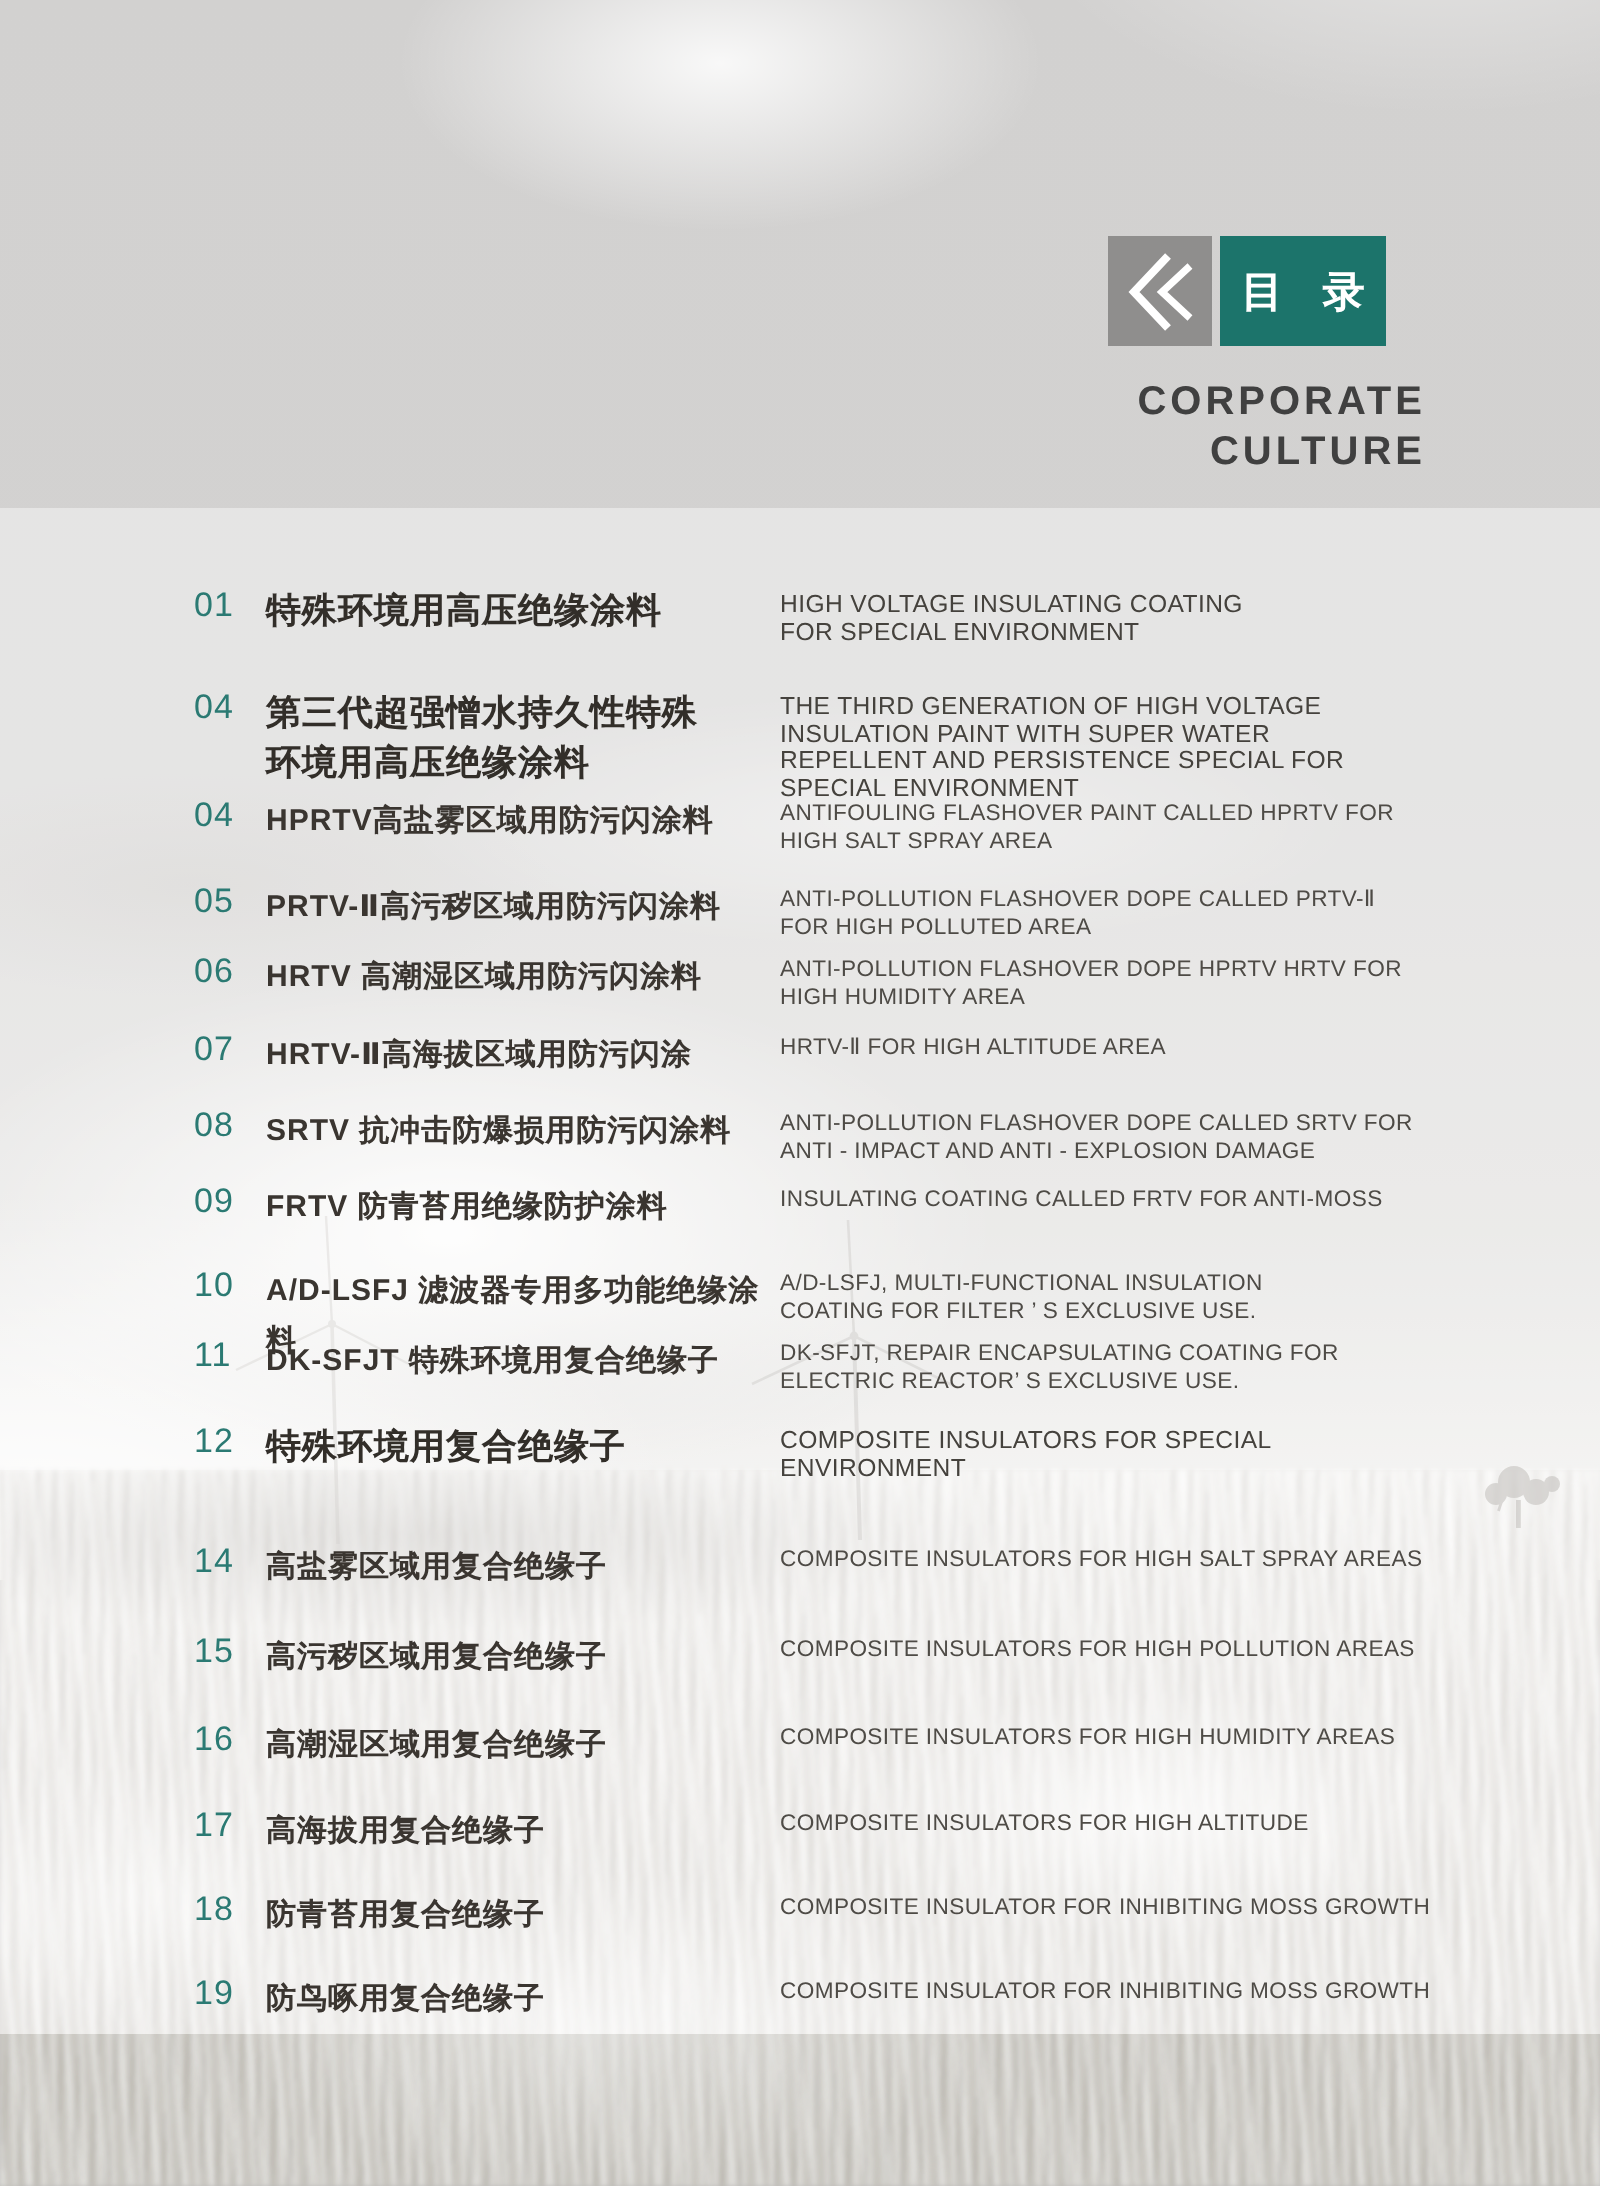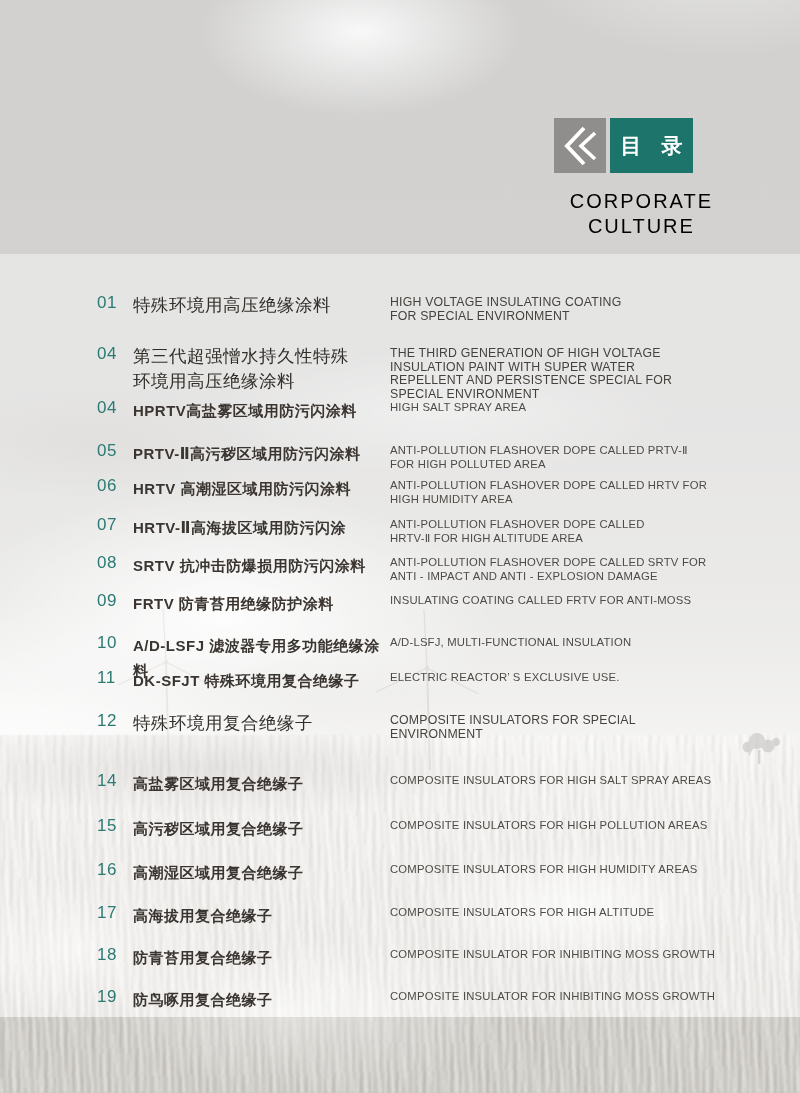--- a/index.html
+++ b/index.html
@@ -52,41 +52,41 @@
   }
   .title-box{
     position:absolute; left:610px; top:118px; width:83px; height:55px;
     display:flex; align-items:center; justify-content:center;
   }
   .title-box span{
     color:#ffffff; font-size:21px; font-weight:700;
     letter-spacing:7px; margin-right:-7px; white-space:nowrap;
   }
   .subtitle{
-    position:absolute; right:87px; top:189px; text-align:center;
-    color:#000000; font-size:20px; line-height:25px; letter-spacing:2px;
-    font-weight:400;
+    position:absolute; right:87px; top:189px; text-align:right;
+    color:#404040; font-size:20px; line-height:25px; letter-spacing:2px;
+    font-weight:700;
   }
   
   .toc{ position:absolute; left:0; top:0; width:732px; height:1093px; }
   .toc-row{ position:absolute; left:0; width:800px; }
   .toc-row .num{
     position:absolute; left:97px; top:0; width:30px;
     color:#2b7a73; font-size:17px; line-height:17px; letter-spacing:.5px;
   }
   .toc-row .cn{
     position:absolute; left:133px; top:-1px; width:252px;
     color:#3a3530; font-size:15px; line-height:25px; letter-spacing:.5px;
     font-weight:700;
   }
   .toc-row .en{
     position:absolute; left:390px; top:2px; width:332px;
     color:#4e4b46; font-size:11.3px; line-height:13.5px; letter-spacing:.2px;
   }
-  .toc-row.em .cn{ font-weight:400; color:#322e29; font-size:17.5px; }
+  .toc-row.em .cn{ font-weight:700; color:#322e29; font-size:17.5px; }
   .toc-row.em .en{ font-size:12.3px; line-height:13.5px; color:#45423d; }
   .toc-row.just .en{ text-align:justify; }
   .pos-1{top:294px}  .pos-2{top:345px}  .pos-3{top:399px}  .pos-4{top:442px}
   .pos-5{top:477px}  .pos-6{top:516px}  .pos-7{top:554px}  .pos-8{top:592px}
   .pos-9{top:634px}  .pos-10{top:669px} .pos-11{top:712px} .pos-12{top:772px}
   .pos-13{top:817px} .pos-14{top:861px} .pos-15{top:904px} .pos-16{top:946px}
   .pos-17{top:988px}
 </style>
 </head>
 <body>
@@ -172,50 +172,50 @@
           <div>REPELLENT AND PERSISTENCE SPECIAL FOR</div>
           <div>SPECIAL ENVIRONMENT</div>
         </div>
     </div>
       <div class="toc-row pos-3">
       <span class="num">04</span>
       <div class="cn">
           <div>HPRTV高盐雾区域用防污闪涂料</div>
         </div>
       <div class="en">
+          <div>ANTIFOULING FLASHOVER PAINT CALLED HPRTV FOR</div>
           <div>HIGH SALT SPRAY AREA</div>
         </div>
     </div>
       <div class="toc-row pos-4">
       <span class="num">05</span>
       <div class="cn">
           <div>PRTV-Ⅱ高污秽区域用防污闪涂料</div>
         </div>
       <div class="en">
           <div>ANTI-POLLUTION FLASHOVER DOPE CALLED PRTV-Ⅱ</div>
           <div>FOR HIGH POLLUTED AREA</div>
         </div>
     </div>
       <div class="toc-row pos-5">
       <span class="num">06</span>
       <div class="cn">
           <div>HRTV 高潮湿区域用防污闪涂料</div>
         </div>
       <div class="en">
-          <div>ANTI-POLLUTION FLASHOVER DOPE CALLED HRTV FOR</div>
+          <div>ANTI-POLLUTION FLASHOVER DOPE HPRTV HRTV FOR</div>
           <div>HIGH HUMIDITY AREA</div>
         </div>
     </div>
       <div class="toc-row pos-6">
       <span class="num">07</span>
       <div class="cn">
           <div>HRTV-Ⅱ高海拔区域用防污闪涂</div>
         </div>
       <div class="en">
-          <div>ANTI-POLLUTION FLASHOVER DOPE CALLED</div>
           <div>HRTV-Ⅱ FOR HIGH ALTITUDE AREA</div>
         </div>
     </div>
       <div class="toc-row pos-7">
       <span class="num">08</span>
       <div class="cn">
           <div>SRTV 抗冲击防爆损用防污闪涂料</div>
         </div>
       <div class="en">
           <div>ANTI-POLLUTION FLASHOVER DOPE CALLED SRTV FOR</div>
@@ -231,28 +231,30 @@
           <div>INSULATING COATING CALLED FRTV FOR ANTI-MOSS</div>
         </div>
     </div>
       <div class="toc-row pos-9">
       <span class="num">10</span>
       <div class="cn">
           <div>A/D-LSFJ 滤波器专用多功能绝缘涂料</div>
         </div>
       <div class="en">
           <div>A/D-LSFJ, MULTI-FUNCTIONAL INSULATION</div>
+          <div>COATING FOR FILTER ’ S EXCLUSIVE USE.</div>
         </div>
     </div>
       <div class="toc-row pos-10">
       <span class="num">11</span>
       <div class="cn">
           <div>DK-SFJT 特殊环境用复合绝缘子</div>
         </div>
       <div class="en">
+          <div>DK-SFJT, REPAIR ENCAPSULATING COATING FOR</div>
           <div>ELECTRIC REACTOR’ S EXCLUSIVE USE.</div>
         </div>
     </div>
       <div class="toc-row pos-11 em">
       <span class="num">12</span>
       <div class="cn">
           <div>特殊环境用复合绝缘子</div>
         </div>
       <div class="en">
           <div>COMPOSITE INSULATORS FOR SPECIAL</div>

